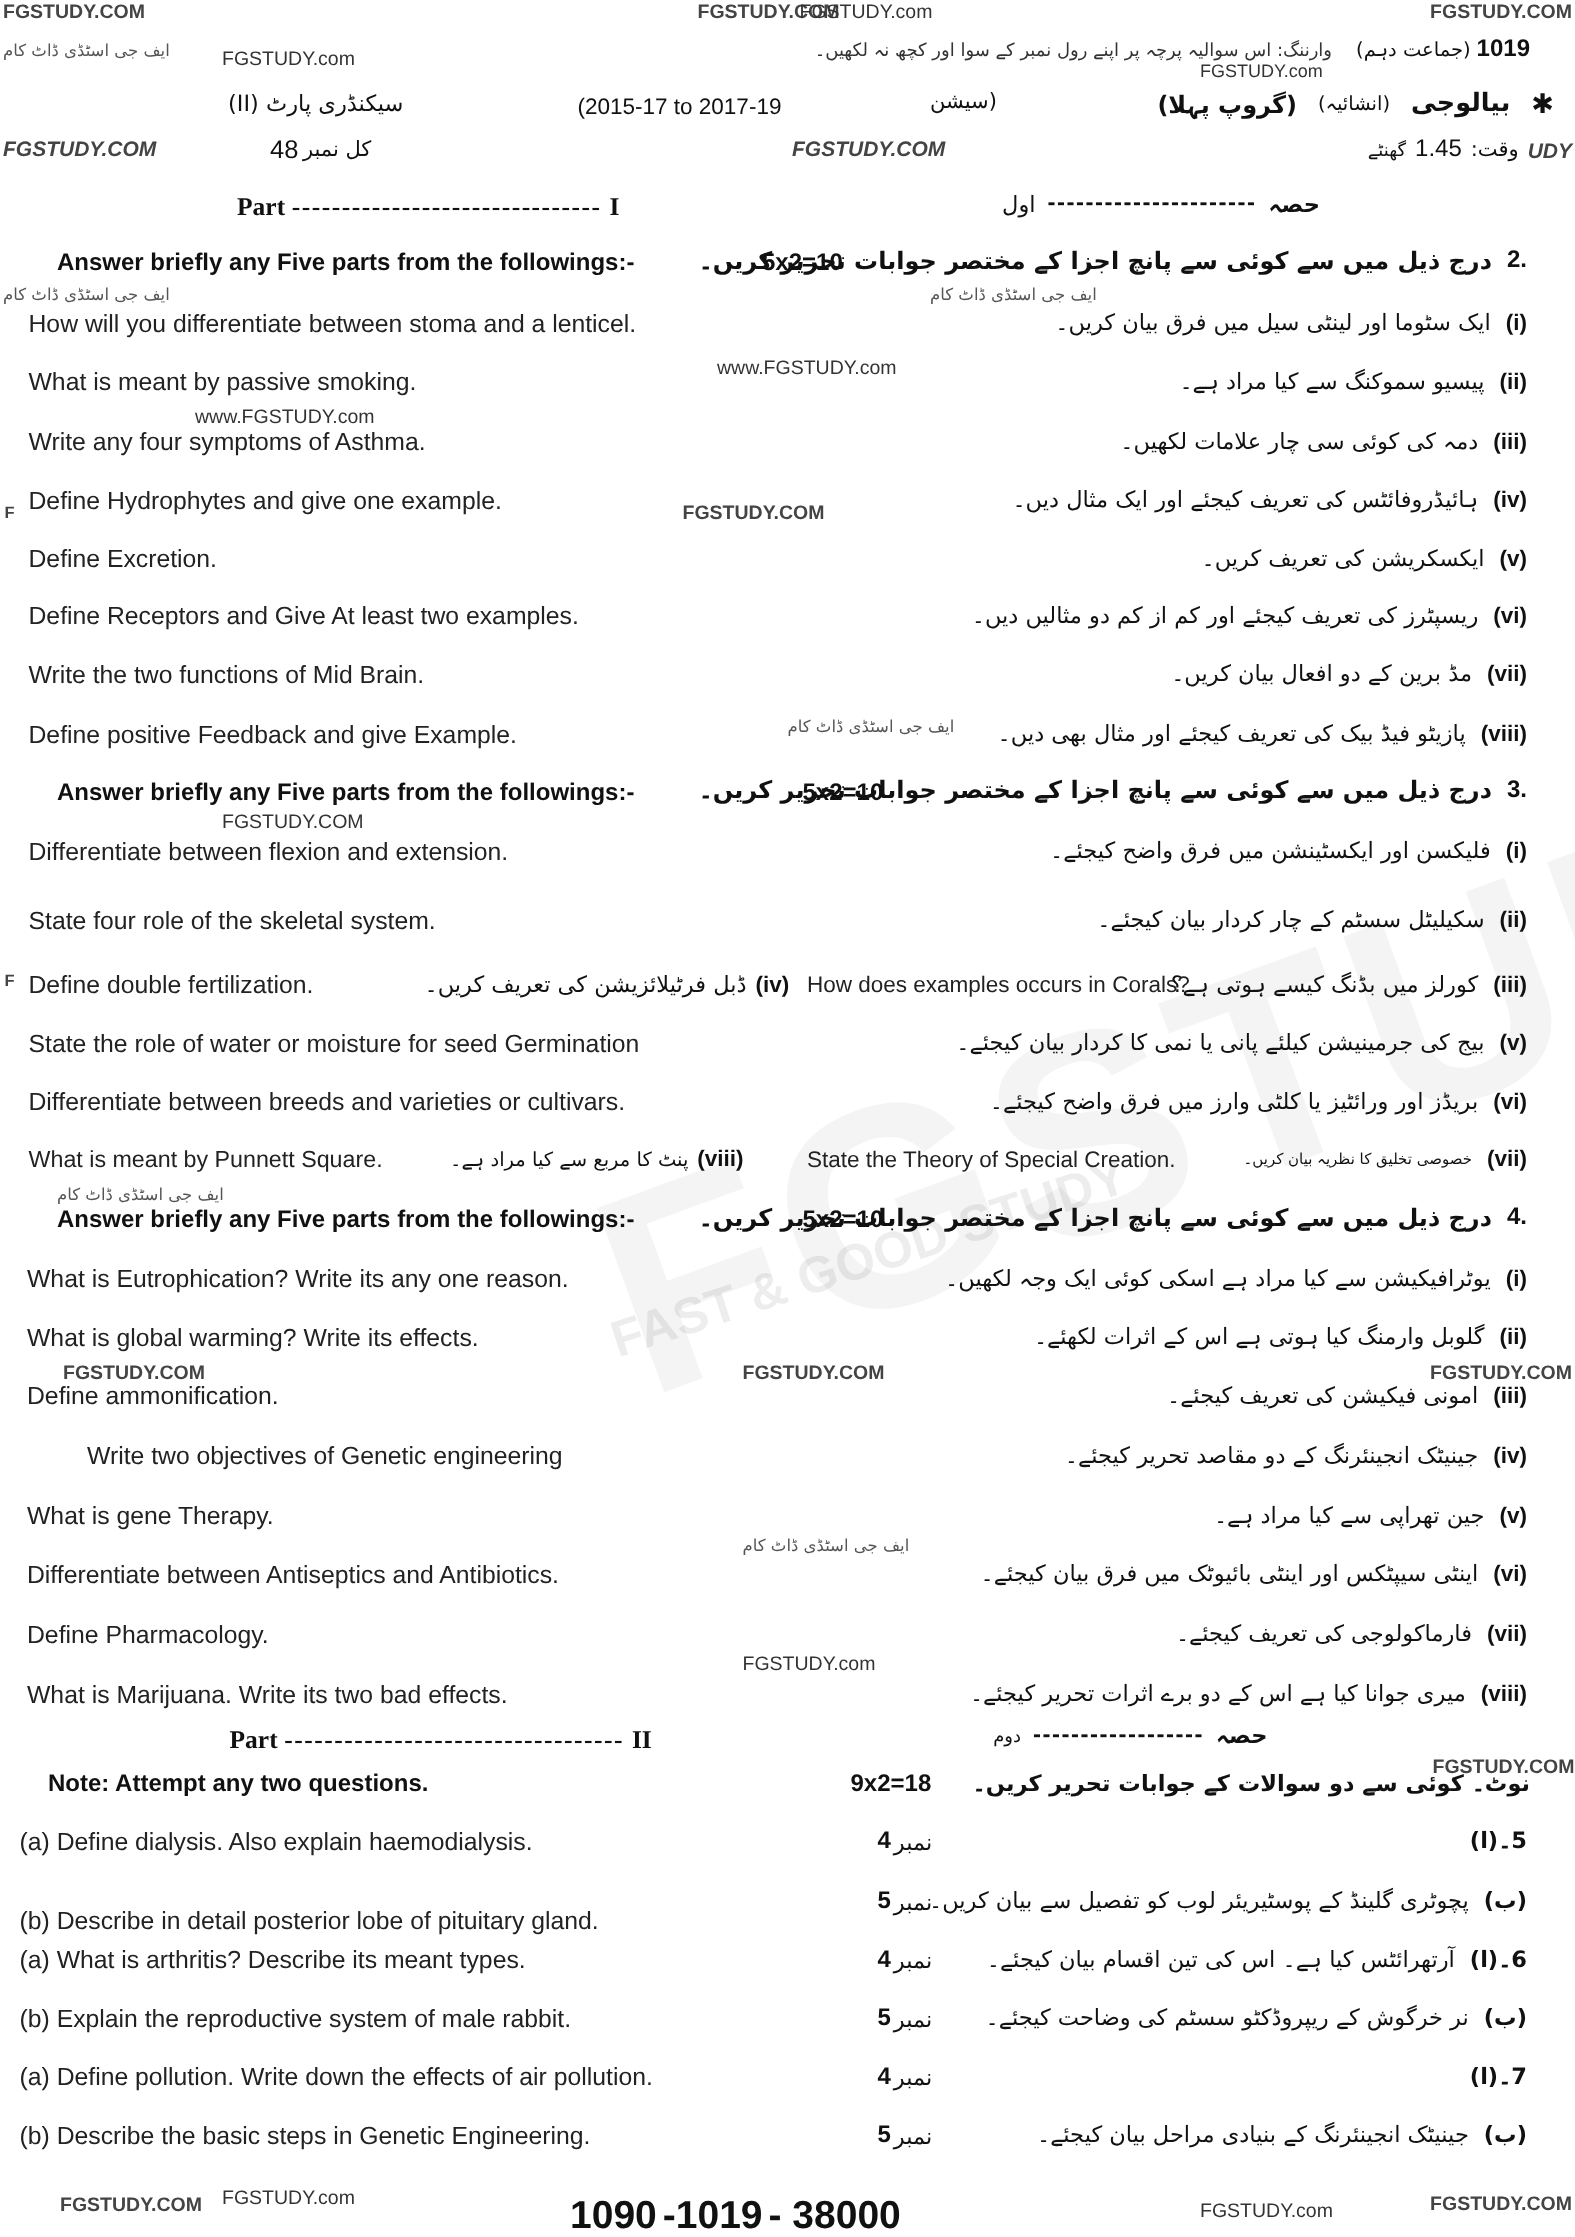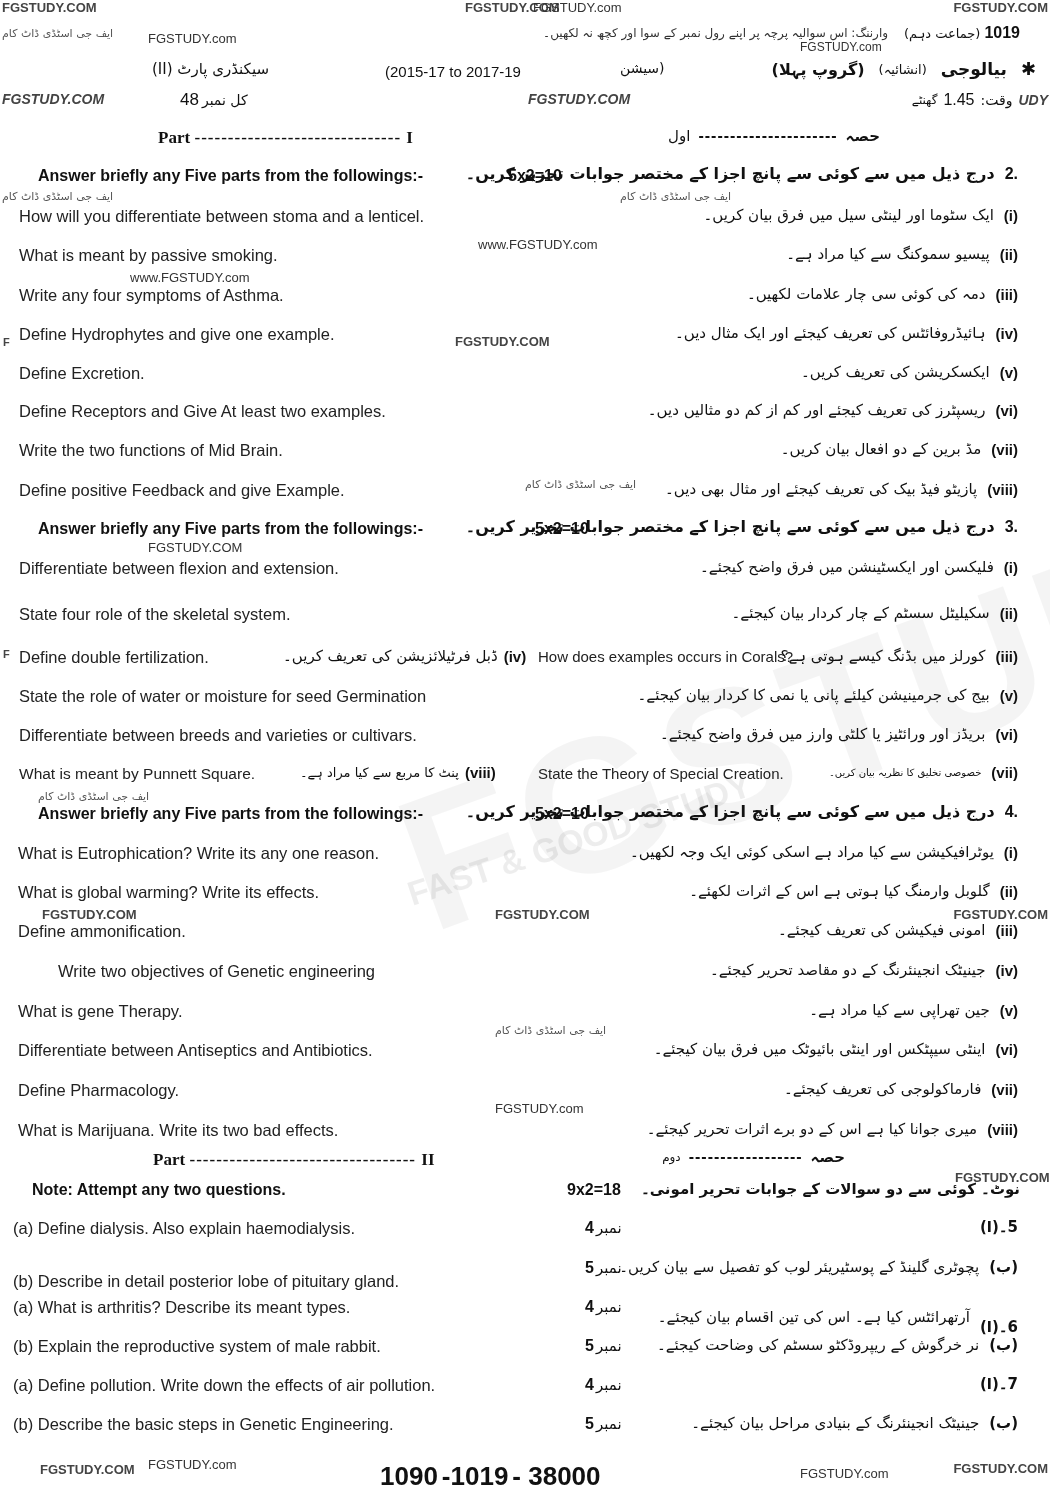--- a/index.html
+++ b/index.html
@@ -271,21 +271,21 @@
 </div>
 <div class="abs" style="left:585px;top:1148px;display:flex;flex-direction:row-reverse;gap:8px;align-items:center;width:260px;">
   <span class="urdu" style="font-weight:bold;">حصہ</span>
   <span style="letter-spacing:1px;font-weight:bold;">------------------</span>
   <span class="urdu" style="font-size:12px;">دوم</span>
 </div>
 
 <div>
   <div class="abs heading" style="left:32px;top:1181px;">Note: Attempt any two questions.</div>
   <div class="abs heading" style="left:567px;top:1181px;">9x2=18</div>
-  <div class="abs urdu" style="right:30px;top:1180px;font-weight:bold;">نوٹ۔ کوئی سے دو سوالات کے جوابات تحریر امونی۔</div>
+  <div class="abs urdu" style="right:30px;top:1180px;font-weight:bold;">نوٹ۔ کوئی سے دو سوالات کے جوابات تحریر کریں۔</div>
   <div class="wm wm-bold" style="left:955px;top:1170px;">FGSTUDY.COM</div>
 
   <div class="abs en-q" style="left:13px;top:1219px;">(a) Define dialysis. Also explain haemodialysis.</div>
   <div class="abs" style="left:585px;top:1219px;display:flex;gap:2px;">
       <span class="marks">4</span>
       <span class="urdu">نمبر</span>
     </div>
   <div class="row-urdu" style="top:1218px;">
       <span class="urdu" style="font-weight:bold;">5۔(ا)</span>
     </div>
@@ -299,21 +299,21 @@
       <span class="urdu" style="font-weight:bold;">(ب)</span>
       <span class="urdu">پچوٹری گلینڈ کے پوسٹیریئر لوب کو تفصیل سے بیان کریں۔</span>
     </div>
 
   <div class="abs en-q" style="left:13px;top:1298px;">(a) What is arthritis? Describe its meant types.</div>
   <div class="abs" style="left:585px;top:1298px;display:flex;gap:2px;">
       <span class="marks">4</span>
       <span class="urdu">نمبر</span>
     </div>
   <div class="row-urdu" style="top:1297px;">
-      <span class="urdu" style="font-weight:bold;margin-top:21px;">6۔(ا)</span>
+      <span class="urdu" style="font-weight:bold;">6۔(ا)</span>
       <span class="urdu">آرتھرائٹس کیا ہے۔ اس کی تین اقسام بیان کیجئے۔</span>
     </div>
 
   <div class="abs en-q" style="left:13px;top:1337px;">(b) Explain the reproductive system of male rabbit.</div>
   <div class="abs" style="left:585px;top:1337px;display:flex;gap:2px;">
       <span class="marks">5</span>
       <span class="urdu">نمبر</span>
     </div>
   <div class="row-urdu" style="top:1336px;">
       <span class="urdu" style="font-weight:bold;">(ب)</span>

